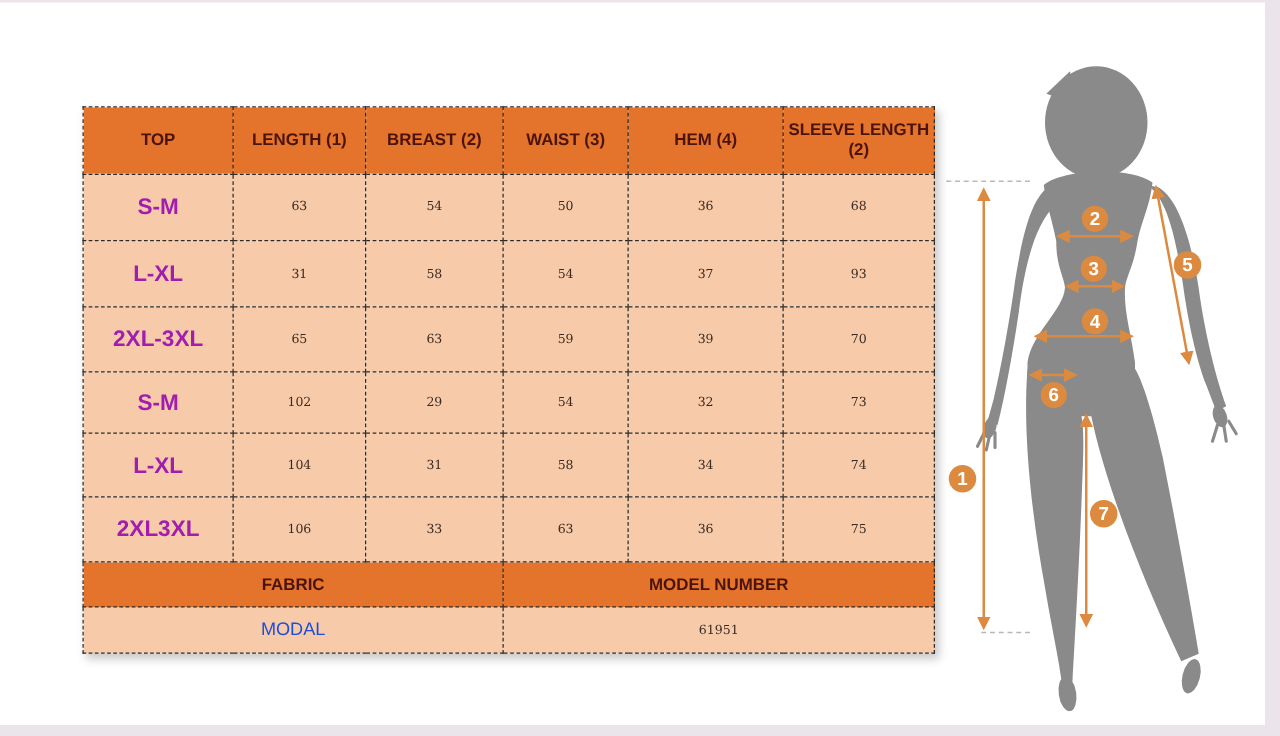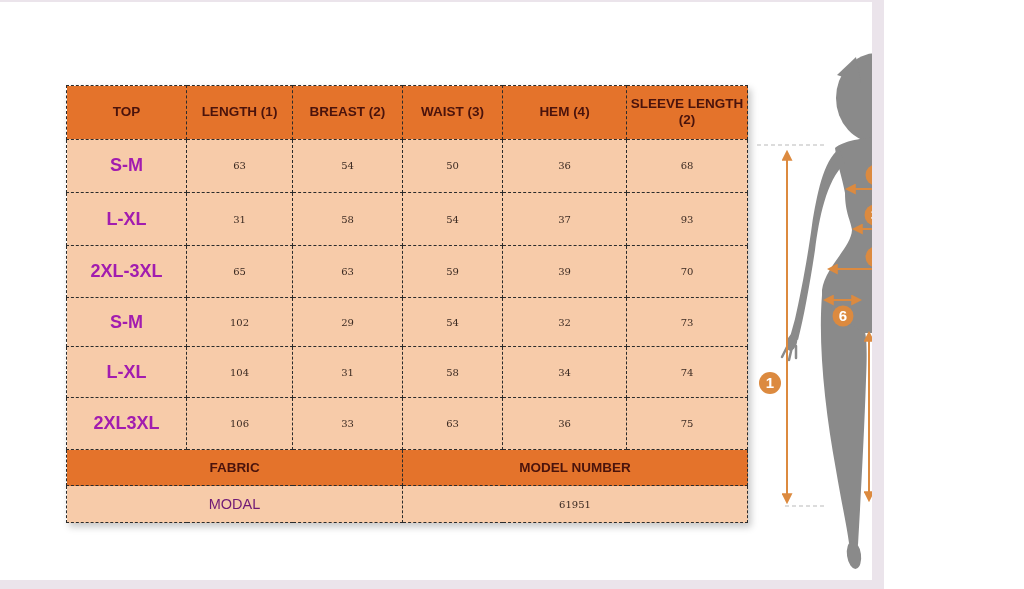--- a/index.html
+++ b/index.html
@@ -9,21 +9,21 @@
     --cell-text:#3b2a22;
     --silhouette:#8a8a8a;
     --annotation:#dc8a3f;
     --border:#2b2b2b;
     --badge-text:#ffffff;
     --edge-strip:#ebe4eb;
     --watermark-text:#3f3f3f;
   }
   html,body{margin:0;padding:0;}
   body{font-family:"Liberation Sans",sans-serif;background:#ffffff;}
-  .page{position:relative;width:884px;height:589px;background:#ffffff;overflow:hidden;}
+  .page{position:relative;width:1024px;height:589px;background:#ffffff;overflow:hidden;}
   .edge-right{position:absolute;top:0;right:0;width:12px;height:100%;background:var(--edge-strip);}
   .edge-bottom{position:absolute;left:0;bottom:0;width:100%;height:9px;background:var(--edge-strip);}
   .edge-top{position:absolute;left:0;top:0;width:100%;height:2px;background:var(--edge-strip);}
 
   table.size-chart{
     position:absolute;left:66px;top:85px;width:681px;height:438px;
     border-collapse:collapse;table-layout:fixed;
     box-shadow:3px 4px 7px rgba(0,0,0,0.22);
   }
   table.size-chart td{
@@ -38,21 +38,21 @@
     background:var(--accent);
     color:var(--header-text);
     font-family:"Liberation Sans",sans-serif;
     font-weight:bold;font-size:13.5px;line-height:1.2;
   }
   table.size-chart td.size{
     font-family:"Liberation Sans",sans-serif;
     font-weight:bold;font-size:18px;color:#a21caf;
   }
   table.size-chart td.fabric-val{
-    font-family:"Liberation Sans",sans-serif;font-weight:500;font-size:14.5px;color:#701a75;text-align:center;
+    font-family:"Liberation Sans",sans-serif;font-weight:500;font-size:14.5px;color:#1d4ed8;text-align:center;
   }
   tr.h48{height:48px}tr.h47{height:47px}tr.h44{height:44px}tr.h45{height:45px}tr.h32{height:32px}tr.h33{height:33px}
 
   .watermark{
     position:absolute;left:66px;top:526px;width:681px;text-align:right;
     font-size:13px;color:var(--watermark-text);letter-spacing:0.5px;
   }
   svg.figure{position:absolute;left:755px;top:45px;width:265px;height:540px;}
   .sil{fill:var(--silhouette);}
   .sil-stroke{stroke:var(--silhouette);stroke-width:2.5;stroke-linecap:round;fill:none;}

